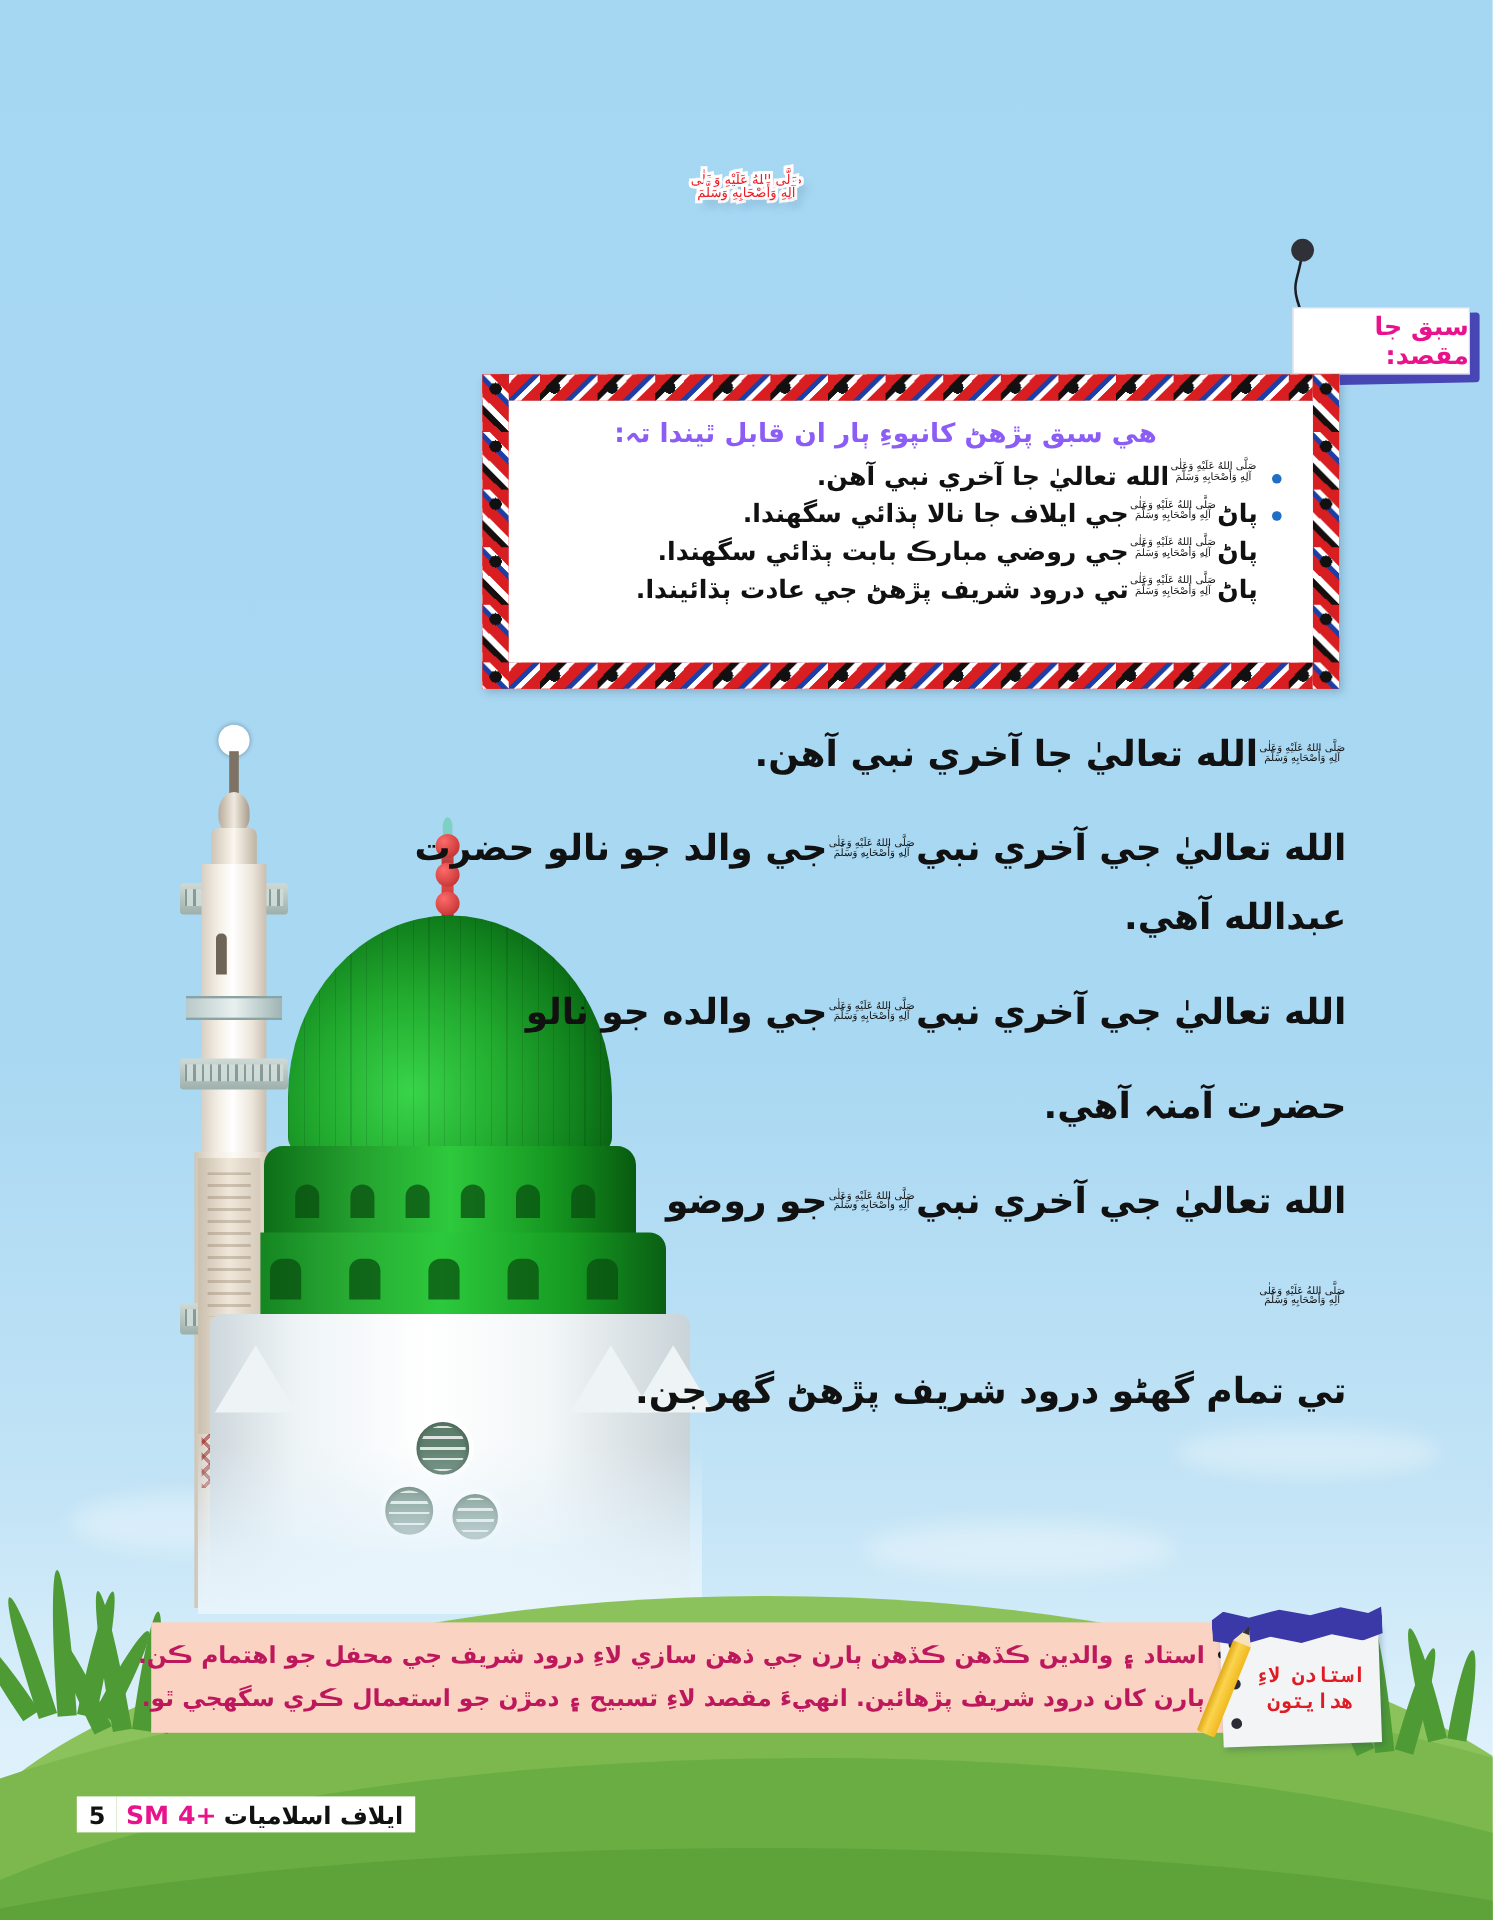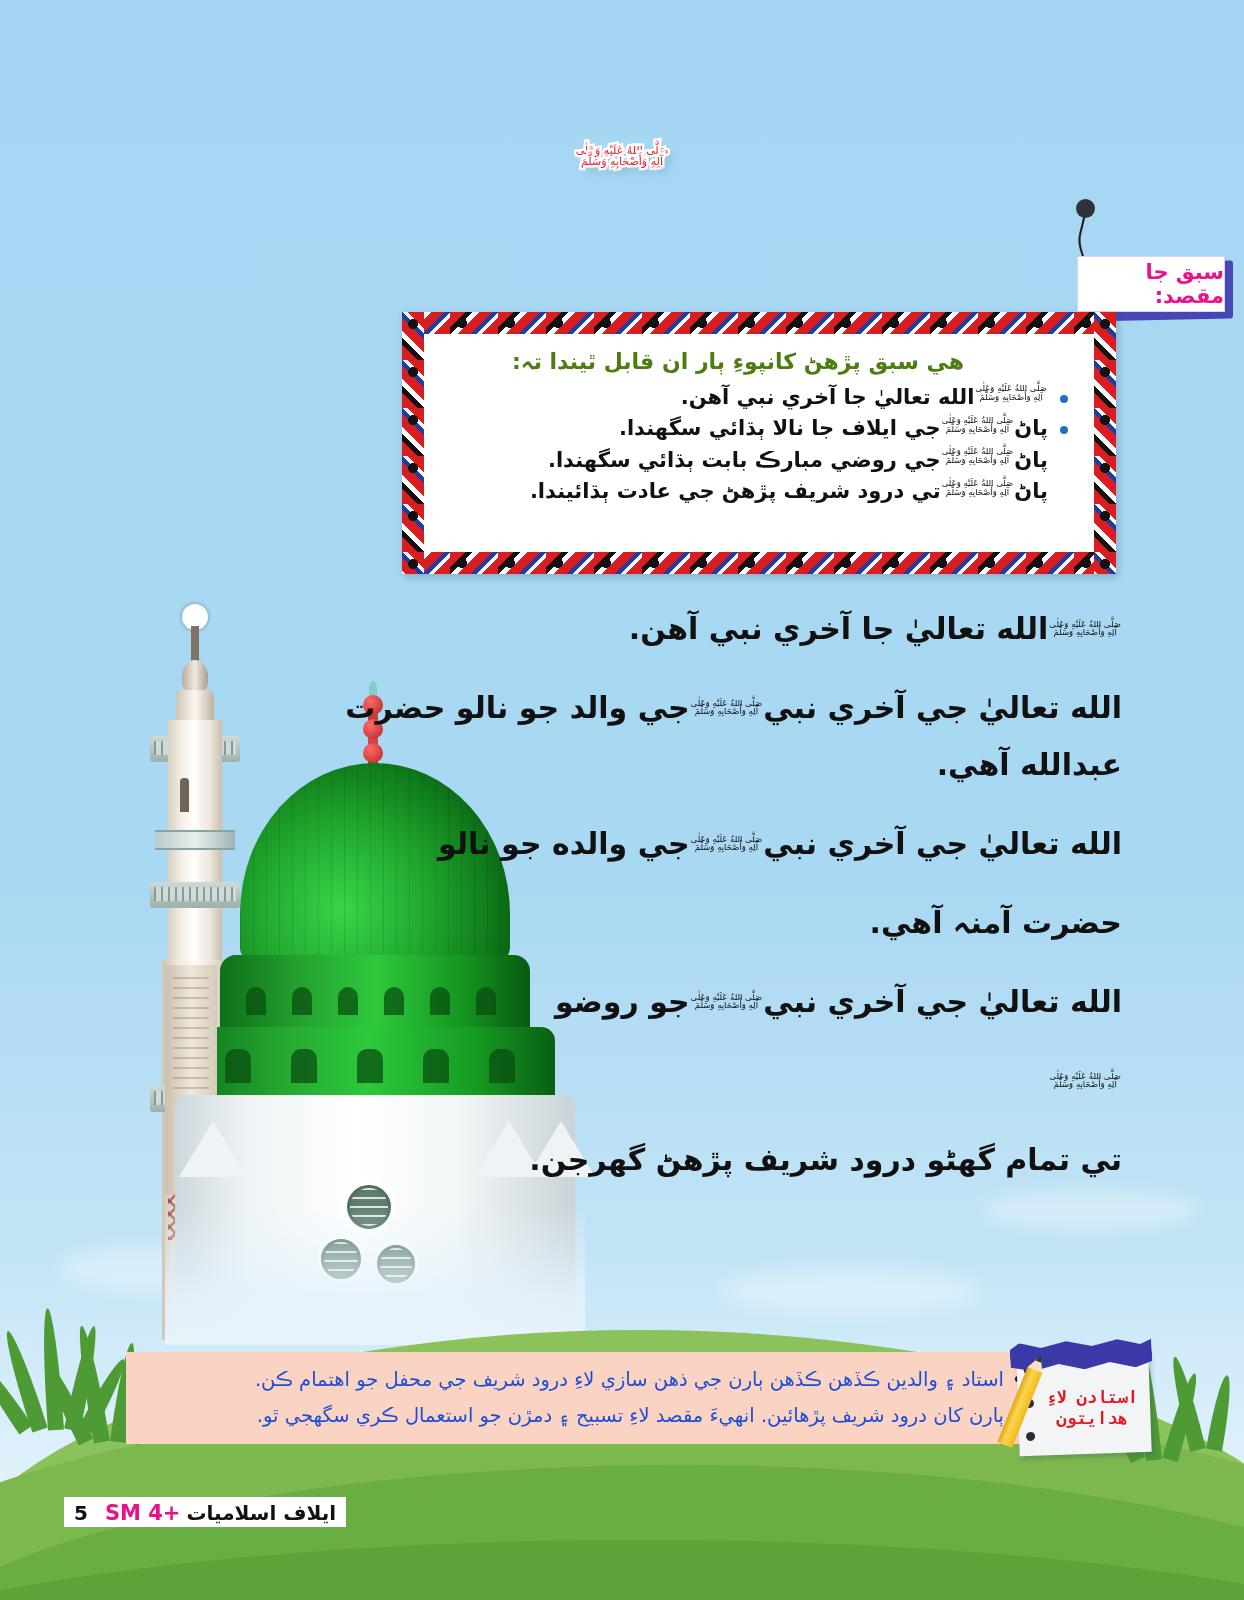--- a/index.html
+++ b/index.html
@@ -389,21 +389,21 @@
     width: 670px; height: 218px;
     background: #ffffff;
     direction: rtl;
     text-align: right;
     padding: 6px 18px 0 10px;
     box-sizing: border-box;
   }
   .obj-lead {
     font-size: 22px;
     font-weight: bold;
-    color: #4d7c0f;
+    color: #8b5cf6;
     text-align: center;
     margin: 6px 34px 4px 0;
     line-height: 1.45;
   }
   .obj-list {
     list-style: none;
     margin: 0;
     padding: 0 6px 0 0;
   }
   .obj-list li {
@@ -465,22 +465,22 @@
     text-align: right;
     padding: 10px 20px 0 12px;
     box-sizing: border-box;
   }
   .teacher-list {
     list-style: none; margin: 0; padding: 0;
   }
   .teacher-list li {
     position: relative;
     font-size: 19.5px;
-    font-weight: normal;
-    color: #1d4ed8;
+    font-weight: bold;
+    color: #be185d;
     line-height: 1.85;
     padding-right: 18px;
     white-space: nowrap;
   }
   .teacher-list li::before {
     content: "";
     position: absolute;
     right: 1px; top: 14px;
     width: 6px; height: 6px;
     border-radius: 50%;

